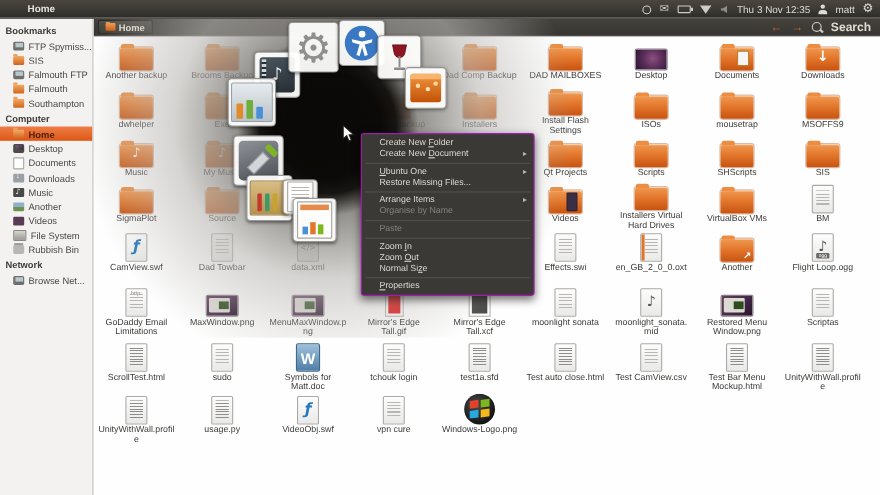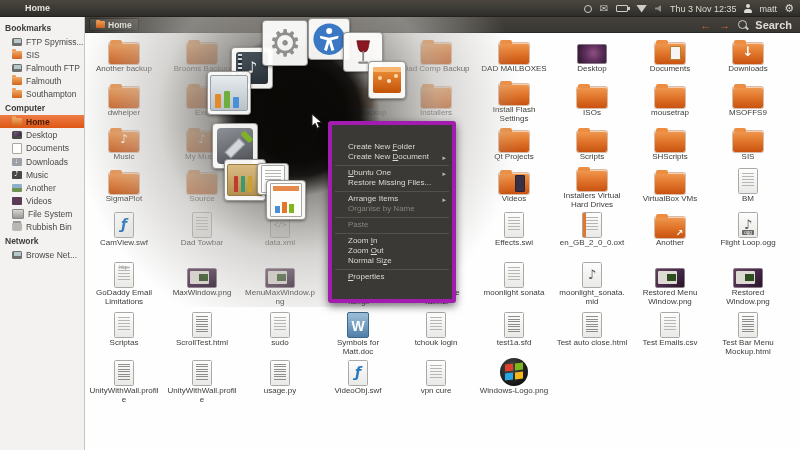--- a/index.html
+++ b/index.html
@@ -142,22 +142,22 @@
   .g-pbox i{position:absolute;bottom:3px;width:4px;height:16px;border-radius:1px}
   .g-doc{width:72%;height:84%;background:#fdfdfc;border:1px solid #a9a7a3;border-radius:1px;position:relative}
   .g-doc::before{content:"";position:absolute;left:3px;right:3px;top:4px;height:12px;
     background:repeating-linear-gradient(180deg,#b8b6b2 0 1px,transparent 1px 3px)}
   .g-chart{width:80%;height:84%;background:#fdfdfc;border:1px solid #a9a7a3;border-radius:1px;position:relative}
   .g-chart::before{content:"";position:absolute;left:2px;right:2px;top:2px;height:5px;background:#e2762b;opacity:.85}
   .g-chart i{position:absolute;bottom:3px;width:5px}
   .g-chart .c1{left:4px;height:7px;background:#4a90d9}.g-chart .c2{left:11px;height:11px;background:#e2762b}
   .g-chart .c3{left:18px;height:9px;background:#7db71c}
   
-  #menu{position:absolute;left:328px;top:121px;width:128px;z-index:50;background:#3b3935;
-    border:4px solid #a21caf;border-radius:3px;box-shadow:0 3px 8px rgba(0,0,0,.55);padding:17px 1px;box-sizing:border-box}
+  #menu{position:absolute;left:328px;top:121px;width:158px;z-index:50;background:#3b3935;
+    border:1px solid #a21caf;border-radius:3px;box-shadow:0 3px 8px rgba(0,0,0,.55);padding:3px 1px;box-sizing:border-box}
   .mitem{position:relative;font-size:8px;line-height:10px;color:#dcd9d2;padding:0 10px 0 15px;white-space:nowrap;cursor:default}
   .mitem.dis{color:#86837c}
   .mitem .sub{position:absolute;right:5px;top:1px;font-size:7px;color:#b9b6af}
   .mitem u{text-decoration:underline}
   .msep{height:1px;background:#52504a;margin:2.5px 2px}
   
   #cursor{position:absolute;left:311px;top:113px;z-index:60;pointer-events:none}
 </style>
 </head>
 <body>
@@ -587,28 +587,20 @@
       <div class="cell">
         <div class="icn">
           <div class="shot">
             <i class="w"></i>
           </div>
         </div>
         <div class="flabel">Restored Menu Window.png</div>
       </div>
       <div class="cell">
         <div class="icn">
-          <div class="shot">
-            <i class="w"></i>
-          </div>
-        </div>
-        <div class="flabel">Restored Window.png</div>
-      </div>
-      <div class="cell">
-        <div class="icn">
           <div class="fi">
             <i class="tx"></i>
           </div>
         </div>
         <div class="flabel">Scriptas</div>
       </div>
       <div class="cell">
         <div class="icn">
           <div class="fi">
             <i class="tx code"></i>
@@ -653,21 +645,21 @@
           </div>
         </div>
         <div class="flabel">Test auto close.html</div>
       </div>
       <div class="cell">
         <div class="icn">
           <div class="fi">
             <i class="tx"></i>
           </div>
         </div>
-        <div class="flabel">Test Emails.csv</div>
+        <div class="flabel">Test CamView.csv</div>
       </div>
       <div class="cell">
         <div class="icn">
           <div class="fi">
             <i class="tx code"></i>
           </div>
         </div>
         <div class="flabel">Test Bar Menu Mockup.html</div>
       </div>
       <div class="cell">

